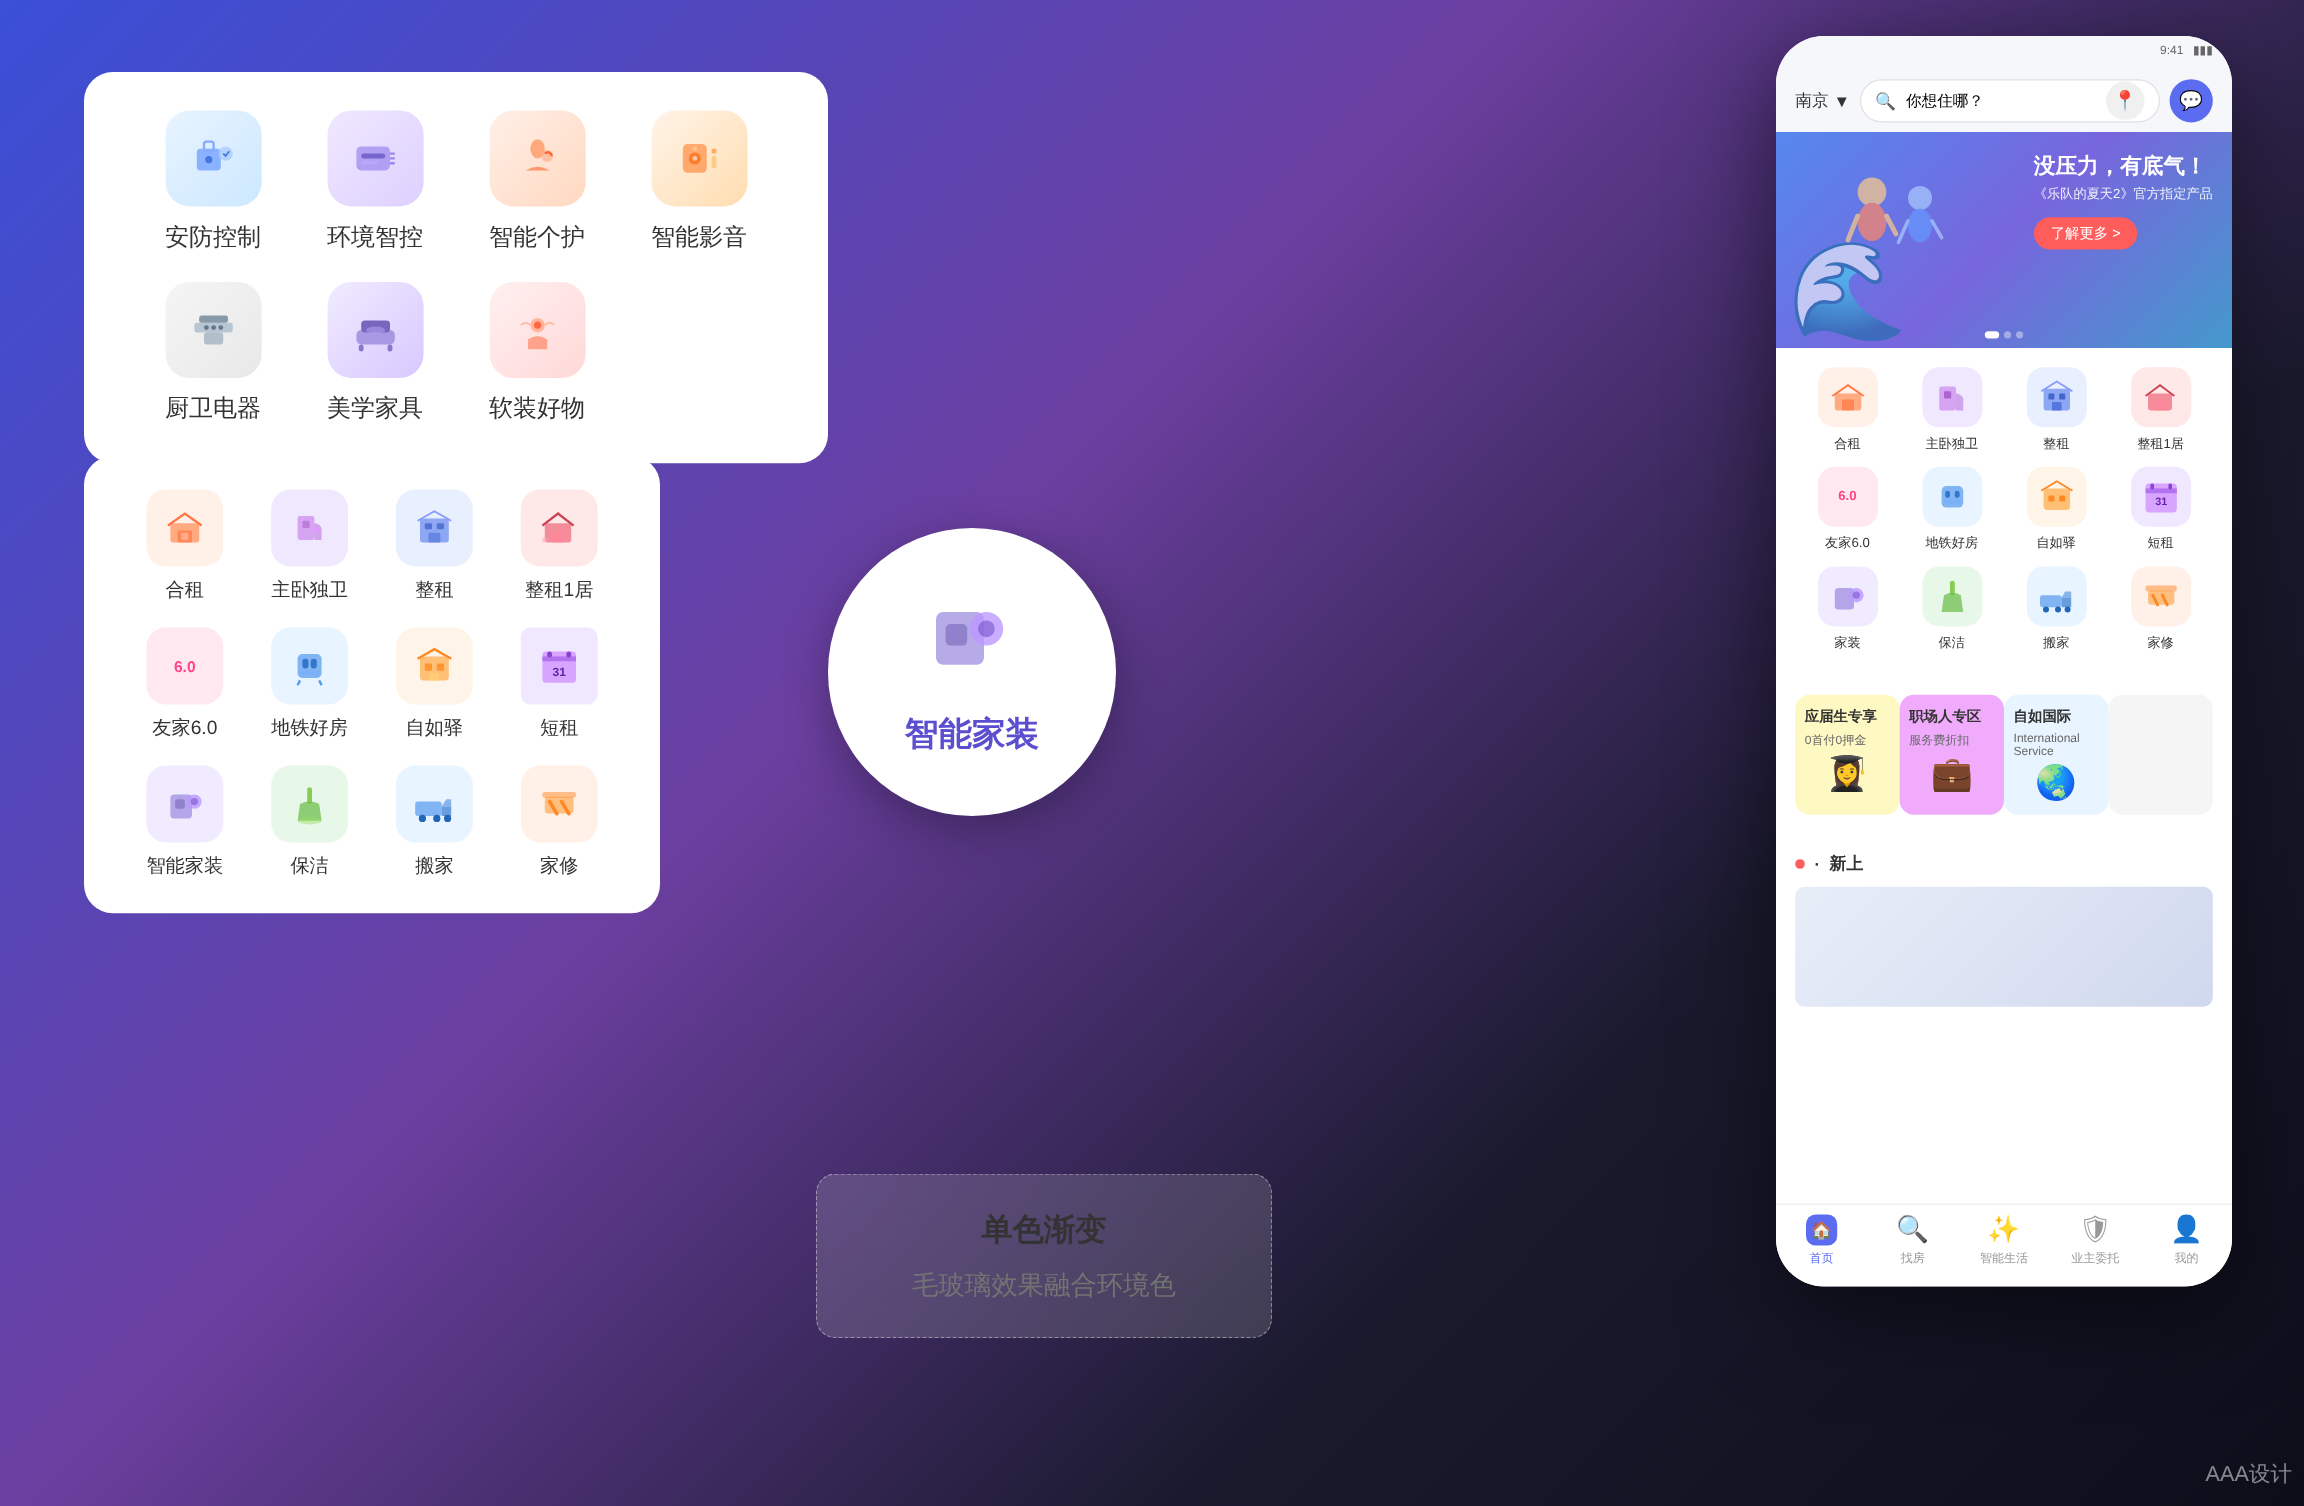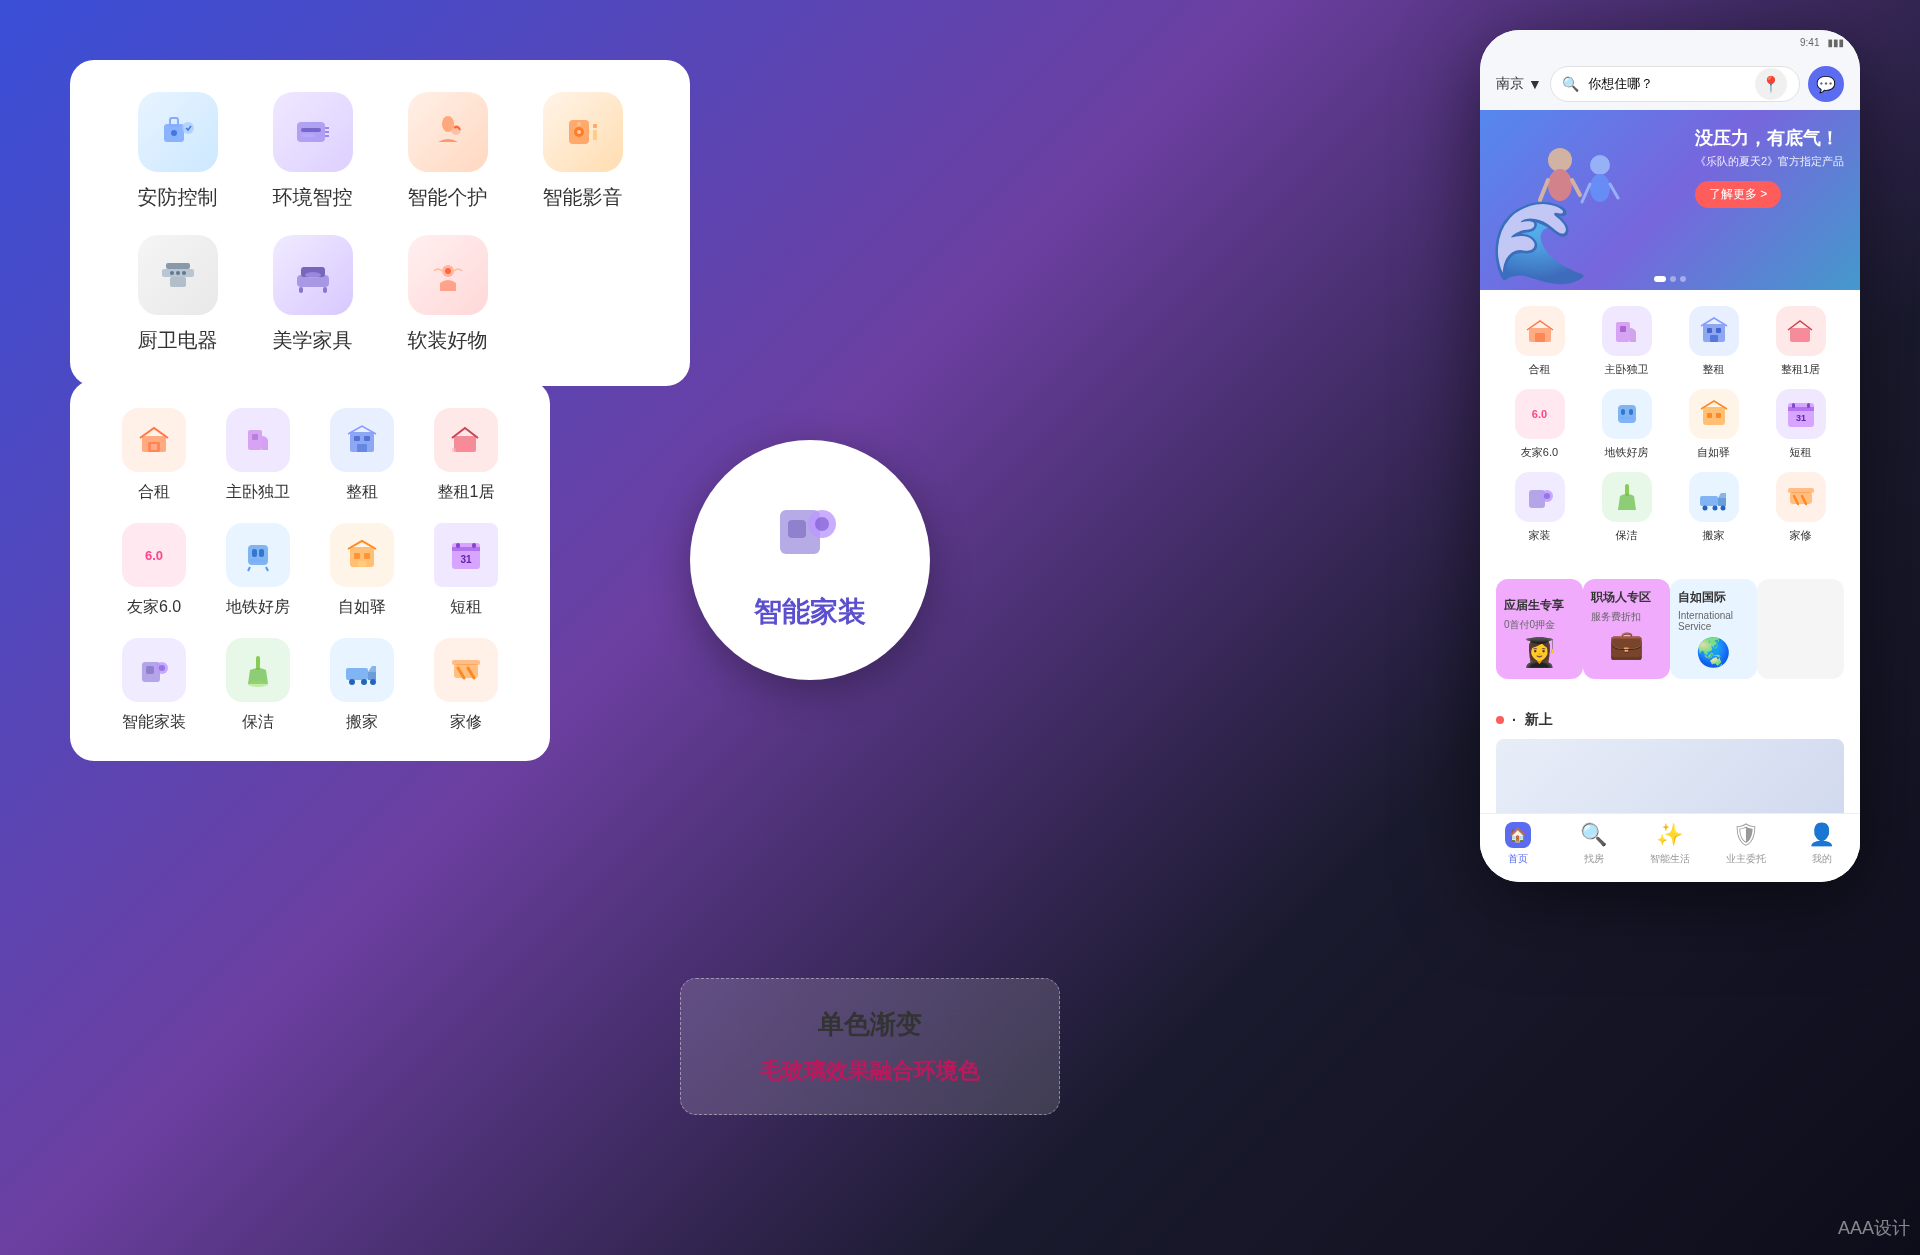--- a/index.html
+++ b/index.html
@@ -156,32 +156,32 @@
     .frosted-text-1 {
       font-size: 26px;
       color: #333;
       font-weight: 600;
       text-align: center;
       margin-bottom: 14px;
     }
 
     .frosted-text-2 {
       font-size: 22px;
-      color: #be185d;
-      font-weight: 700;
+      color: #737373;
+      font-weight: 400;
       text-align: center;
     }
 
     
     .phone-mockup {
       position: absolute;
       top: 30px;
       right: 60px;
       width: 380px;
-      height: 852px;
+      height: 1042px;
       background: white;
       border-radius: 40px;
       overflow: hidden;
       box-shadow: 0 20px 80px rgba(0,0,0,0.5);
     }
 
     
     .phone-header {
       background: #f5f7fa;
       padding: 12px 16px 8px;
@@ -889,21 +889,21 @@
             <rect x="2" y="6" width="26" height="5" rx="2" fill="#ff9944" opacity="0.6"></rect>
           </svg>
         </div>
         <span class="cat-label">家修</span>
       </div>
     </div>
   </div>
 
   <div class="phone-services">
     <div class="service-grid">
-      <div class="service-card" style="background:#f0abfc;justify-content:flex-end;">
+      <div class="service-card" style="background:#fef9c3;">
         <div class="service-title">应届生专享</div>
         <div class="service-subtitle">0首付0押金</div>
         <div class="service-icon-area">👩‍🎓</div>
       </div>
       <div class="service-card" style="background:#f0abfc;">
         <div class="service-title">职场人专区</div>
         <div class="service-subtitle">服务费折扣</div>
         <div class="service-icon-area">💼</div>
       </div>
       <div class="service-card" style="background:#e8f4ff;">

